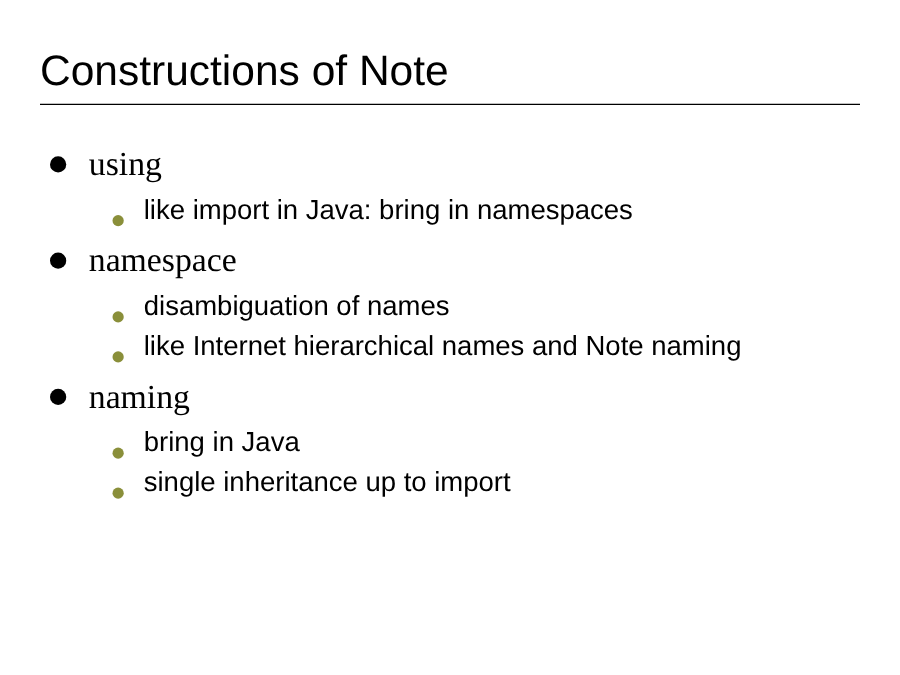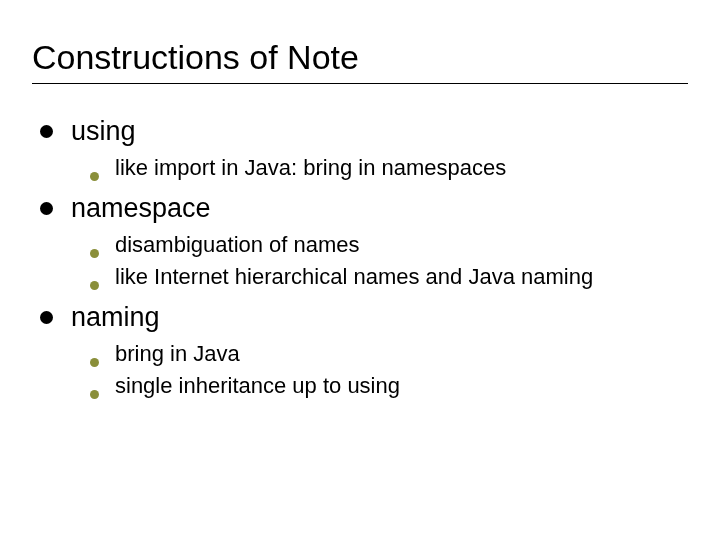--- a/index.html
+++ b/index.html
@@ -34,21 +34,21 @@
       margin-bottom: 8px;
     }
     .top-bullet {
       width: 13px;
       height: 13px;
       border-radius: 50%;
       background: #000;
       flex-shrink: 0;
     }
     .top-label {
-      font-family: Liberation Sans, sans-serif;
+      font-family: Liberation Serif, serif;
       font-size: 27px;
     }
     .sub-list {
       list-style: none;
       padding-left: 50px;
     }
     .sub-list > li {
       display: flex;
       align-items: flex-end;
       gap: 16px;
@@ -91,34 +91,34 @@
       <span class="top-bullet"></span>
       <span class="top-label">namespace</span>
     </div>
     <ul class="sub-list">
       <li>
         <span class="sub-bullet"></span>
         <span class="sub-text">disambiguation of names</span>
       </li>
       <li>
         <span class="sub-bullet"></span>
-        <span class="sub-text">like Internet hierarchical names and Java naming</span>
+        <span class="sub-text">like Internet hierarchical names and Note naming</span>
       </li>
     </ul>
   </li>
 
   <li>
     <div class="top-row">
       <span class="top-bullet"></span>
       <span class="top-label">naming</span>
     </div>
     <ul class="sub-list">
       <li>
         <span class="sub-bullet"></span>
         <span class="sub-text">bring in Java</span>
       </li>
       <li>
         <span class="sub-bullet"></span>
-        <span class="sub-text">single inheritance up to using</span>
+        <span class="sub-text">single inheritance up to import</span>
       </li>
     </ul>
   </li>
 </ul>
 
 </body></html>

